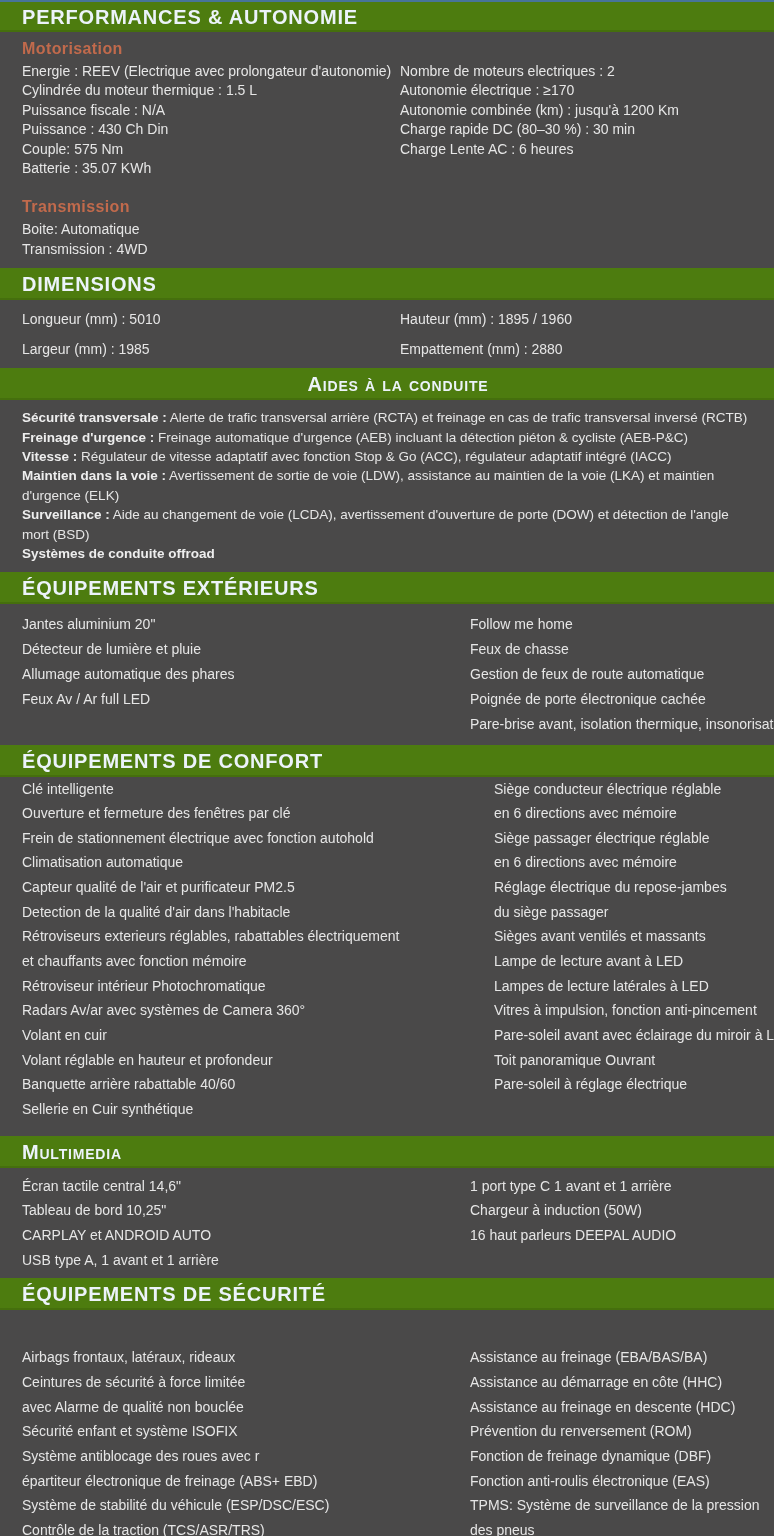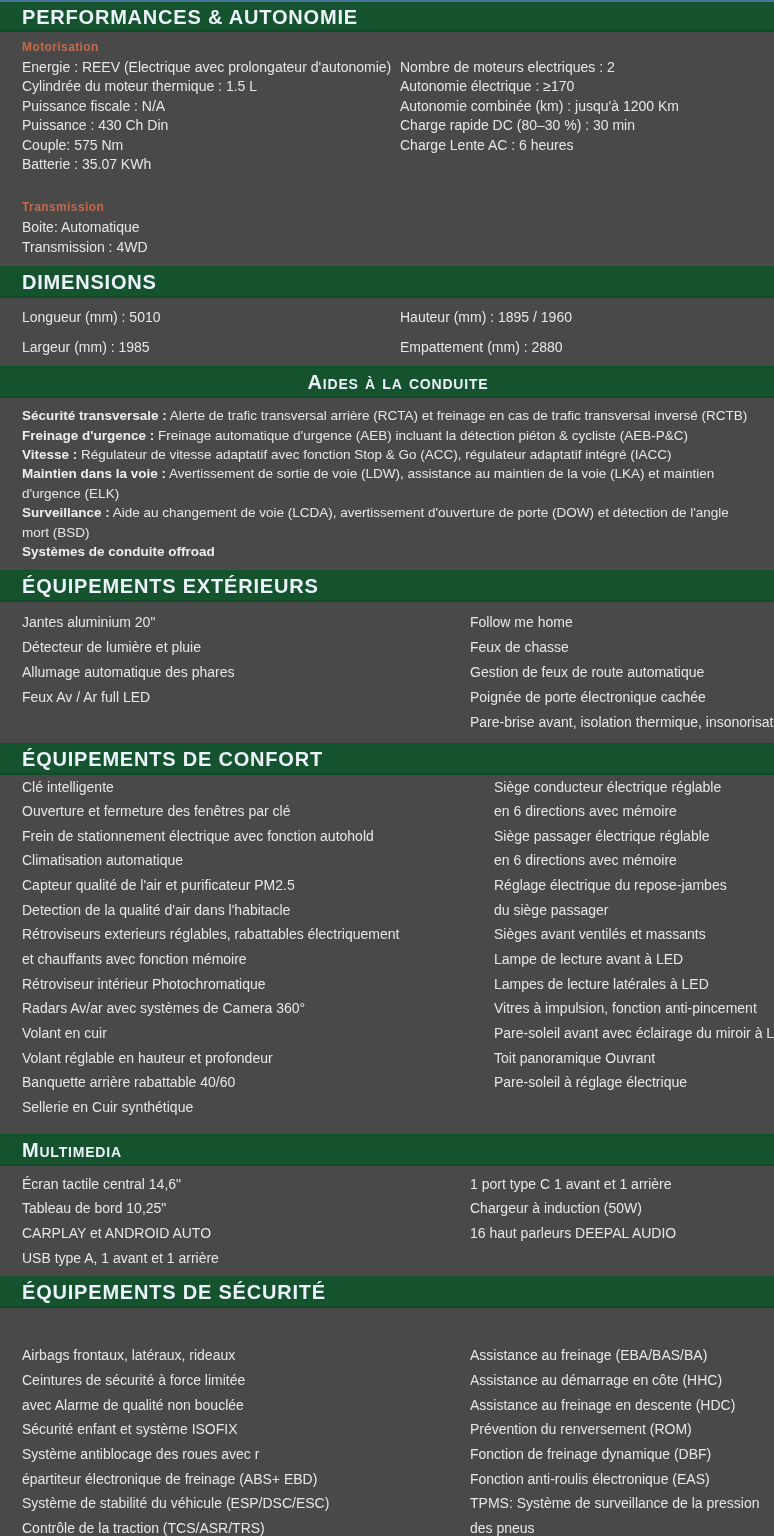--- a/index.html
+++ b/index.html
@@ -4,48 +4,48 @@
 <style>
   html,body{margin:0;padding:0;}
   body{
     width:774px;height:1536px;overflow:hidden;
     background:#4a4949;
     font-family:"Liberation Sans",sans-serif;
     color:#e6e6e6;font-size:14px;
   }
   .bar{
     height:32px;line-height:33px;
-    background:#14532d;color:#ecf3fa;
+    background:#4d7c0f;color:#ecf3fa;
     font-size:20px;font-weight:bold;
     font-variant:small-caps;letter-spacing:0.8px;
     padding-left:22px;
     box-shadow:inset 0 -2px 0 rgba(0,0,0,0.10);
     white-space:nowrap;
   }
   #bar-performances{border-top:2px solid #47749a;height:30px;line-height:30px;}
   .subhead{
-    color:#c16a4c;font-size:12px;font-weight:bold;
+    color:#c16a4c;font-size:16px;font-weight:bold;
     letter-spacing:0.4px;padding-left:22px;
   }
   .cols{display:flex;align-items:flex-start;padding-left:22px;}
   .col{white-space:nowrap;}
   .col.w378{width:378px;flex:none;}
   .col.w448{width:448px;flex:none;}
   .col.rest{flex:1;}
   .rows19 .col > div{line-height:19.4px;}
   .rows25 .col > div{line-height:25px;}
   .rows24 .col > div{line-height:24.65px;}
   .rows30 .col > div{line-height:30px;}
   .aides-lines{padding:8px 0 0 22px;font-size:13.5px;}
   .aides-lines > div{line-height:19.4px;white-space:nowrap;}
   strong{font-weight:bold;color:#eeeeee;}
   
   #sub-motorisation{margin-top:8px;}
   #motor-rows{margin-top:4px;}
-  #sub-transmission{margin-top:26px;}
+  #sub-transmission{margin-top:20px;}
   #trans-rows{margin-top:4px;}
   #bar-dimensions{margin-top:9px;}
   #dim-rows{margin-top:4px;}
   #bar-aides{margin-top:4px;text-align:center;}
   #bar-exterieurs{margin-top:8px;}
   #ext-rows{padding-top:8px;}
   #bar-confort{margin-top:8px;}
   #confort-rows{gap:24px;}
   #bar-multimedia{margin-top:14px;}
   #multi-rows{padding-top:6px;}

